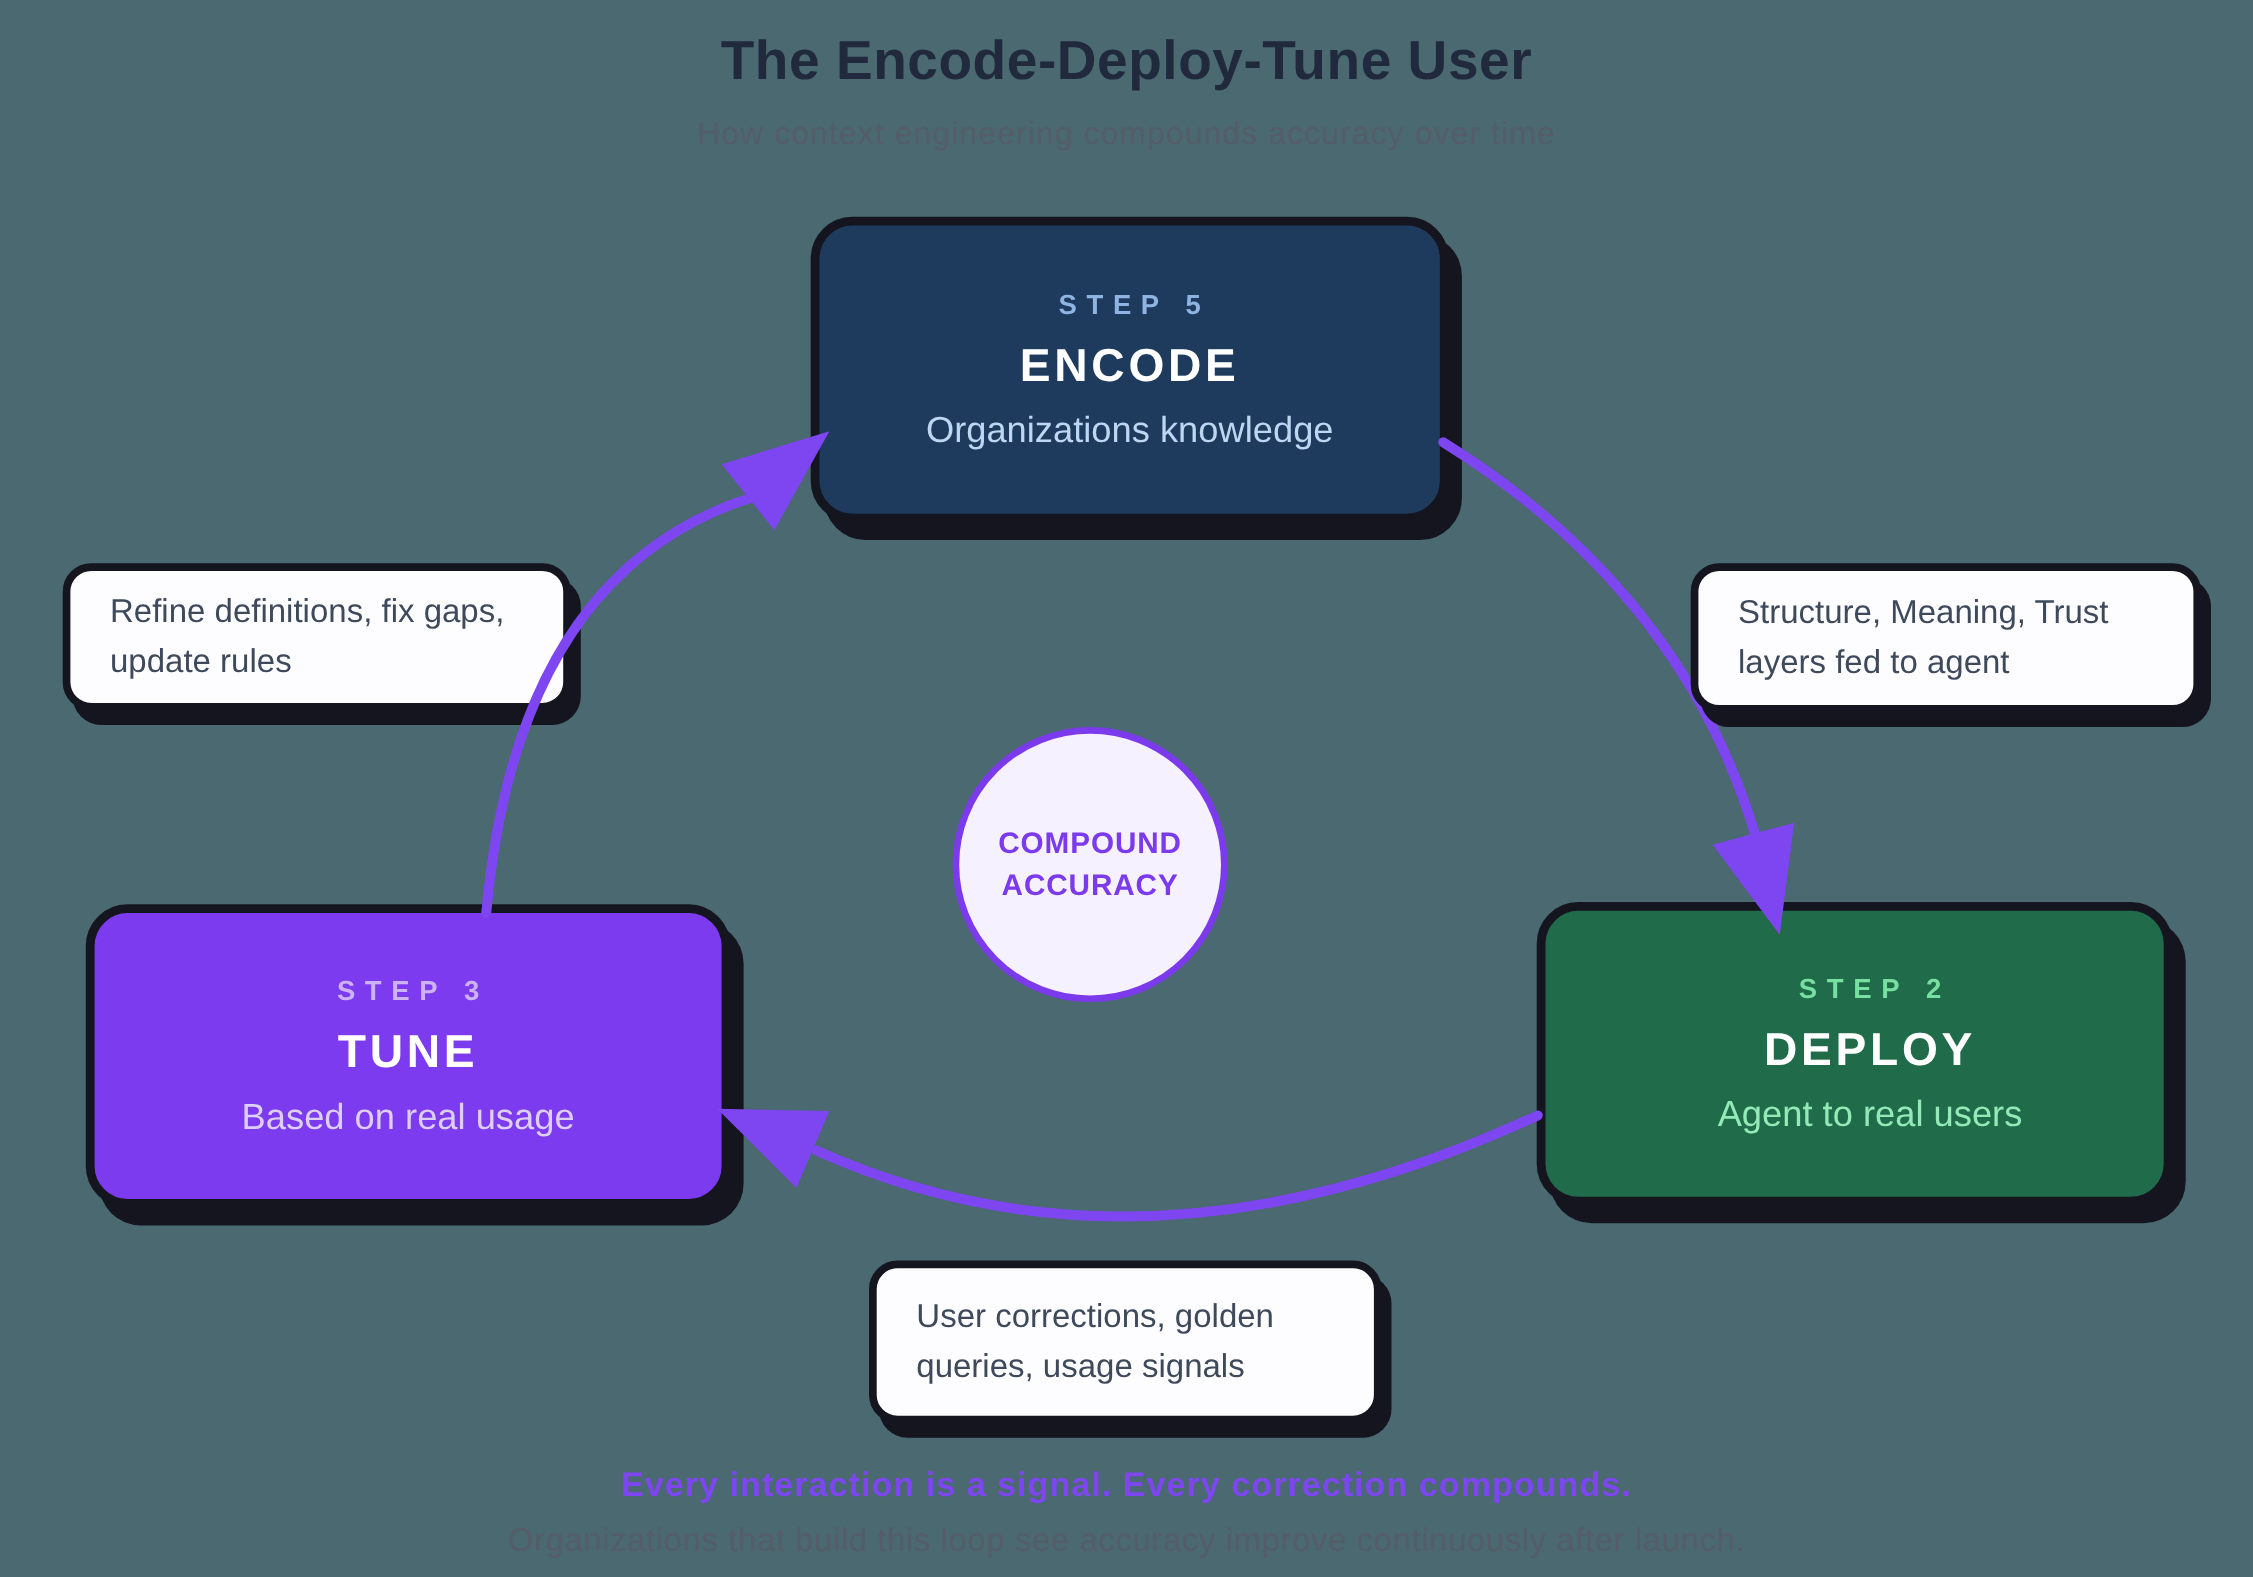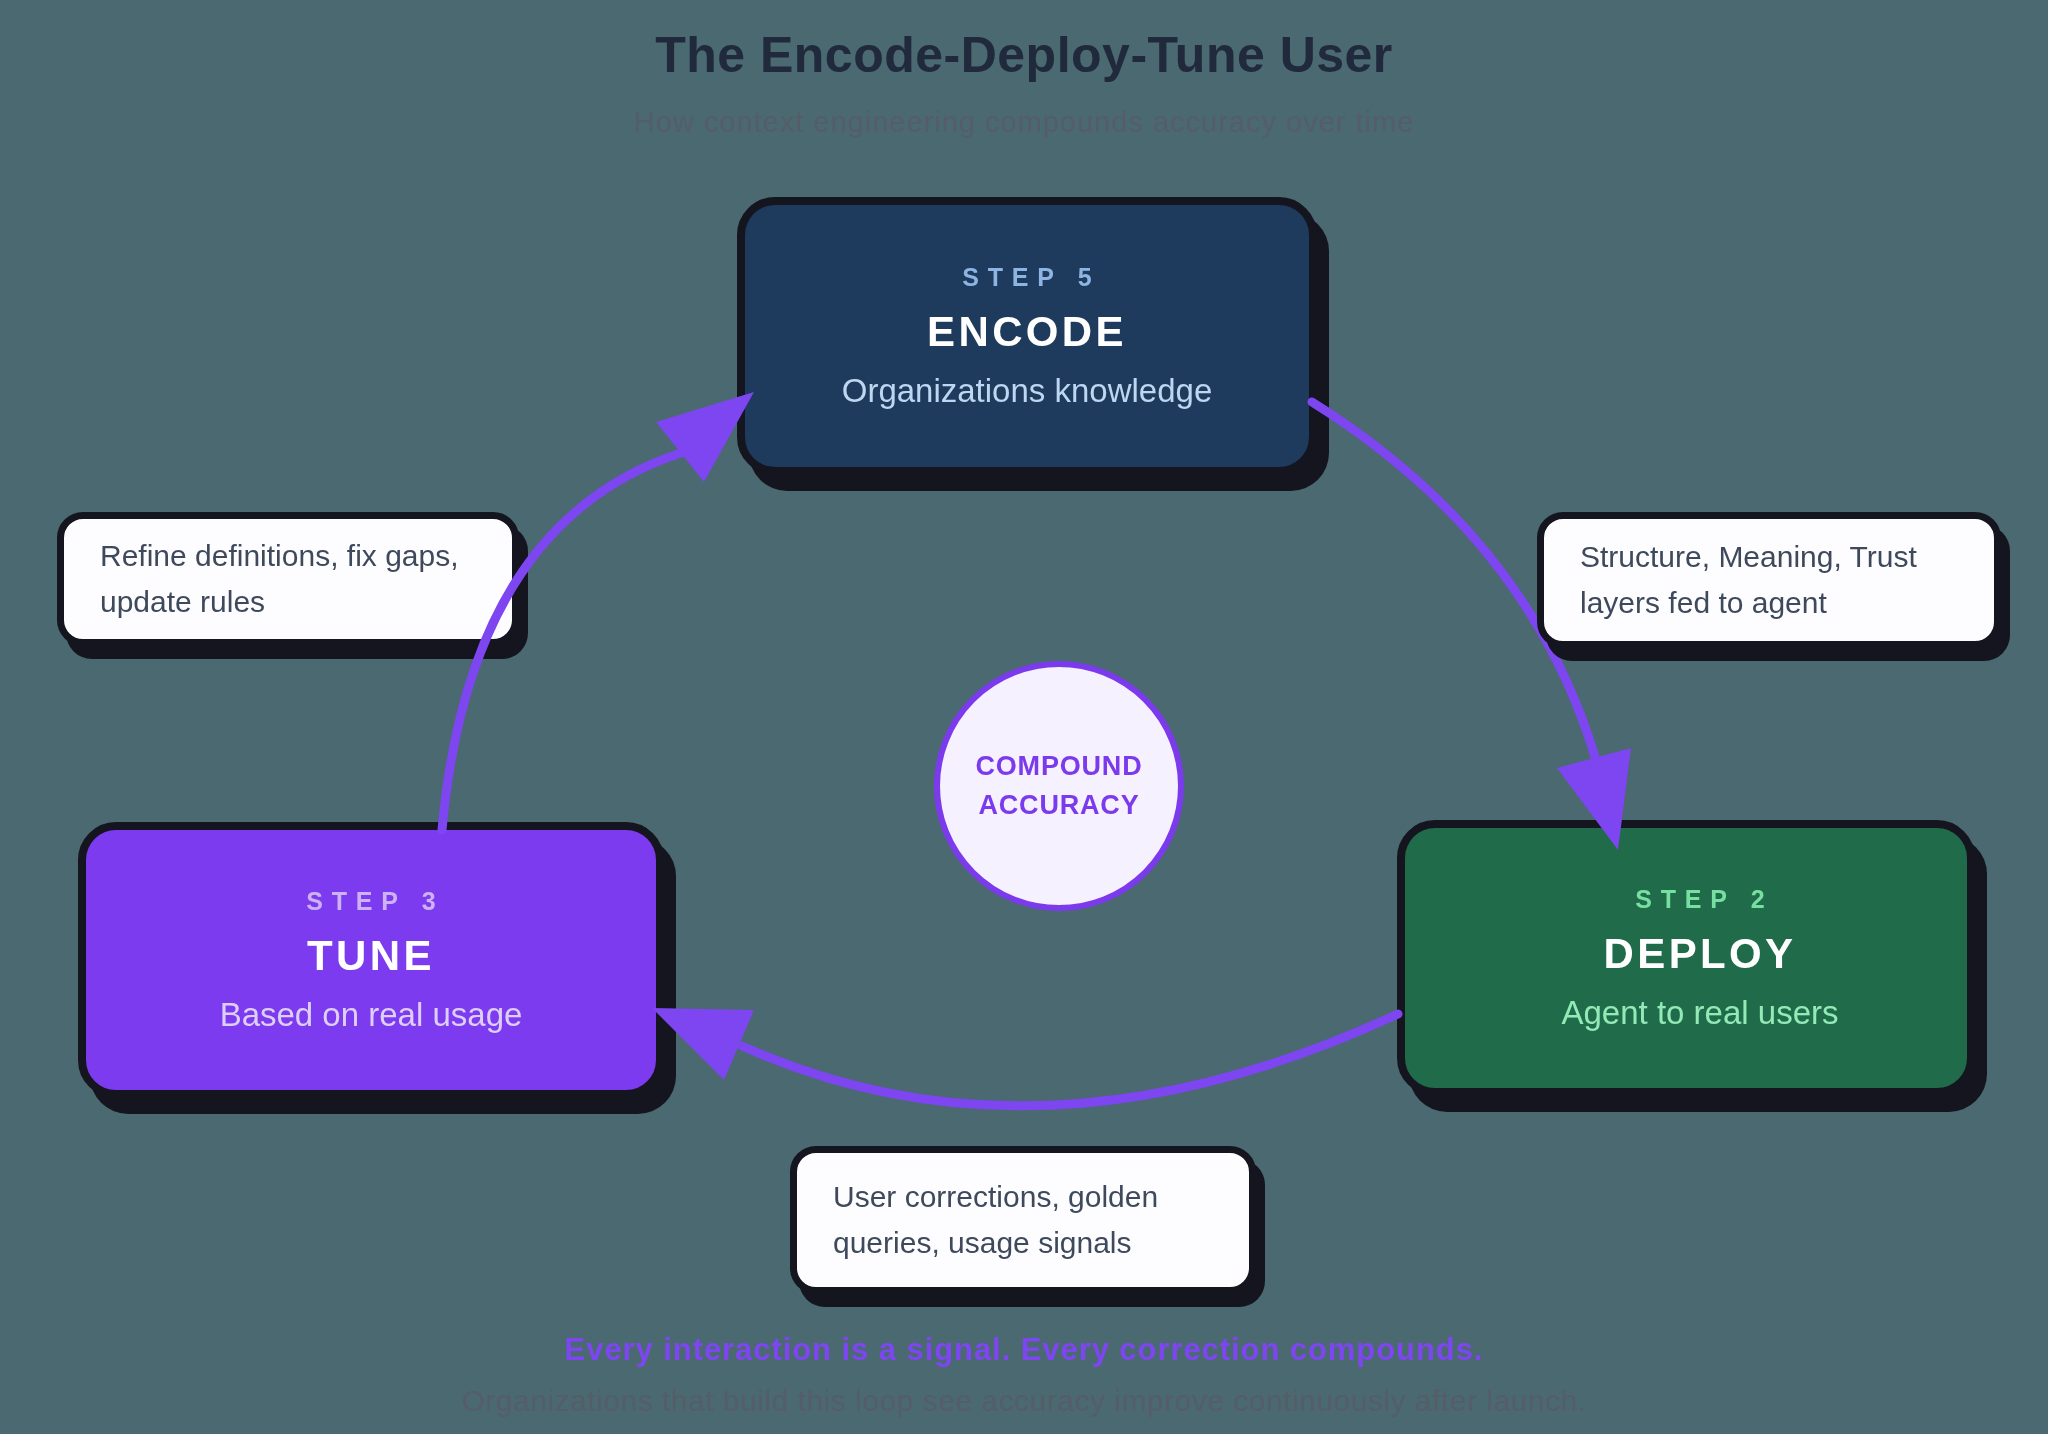--- a/index.html
+++ b/index.html
@@ -51,21 +51,21 @@
     display:flex;align-items:center;justify-content:center;
     text-align:left;font-size:30px;line-height:1.55;
     color:var(--note-text,#3e4a5c);
     padding:9px 36px;
   }
   #note-refine{left:57px;top:512px;width:462px;height:134px;}
   #note-structure{left:1537px;top:512px;width:464px;height:136px;z-index:40;}
   #note-signals{left:790px;top:1146px;width:466px;height:148px;}
 
   .badge{
-    position:absolute;left:934px;top:661px;width:250px;height:250px;
+    position:absolute;left:866px;top:661px;width:250px;height:250px;
     box-sizing:border-box;z-index:10;
     background:var(--badge-bg,#f5f1fe);
     border:6px solid var(--accent,#7c3aed);
     border-radius:50%;
     display:flex;flex-direction:column;align-items:center;justify-content:center;
     gap:8px;
     font-size:27px;font-weight:700;color:var(--accent,#7c3aed);
     letter-spacing:0.03em;text-align:center;
   }
 

